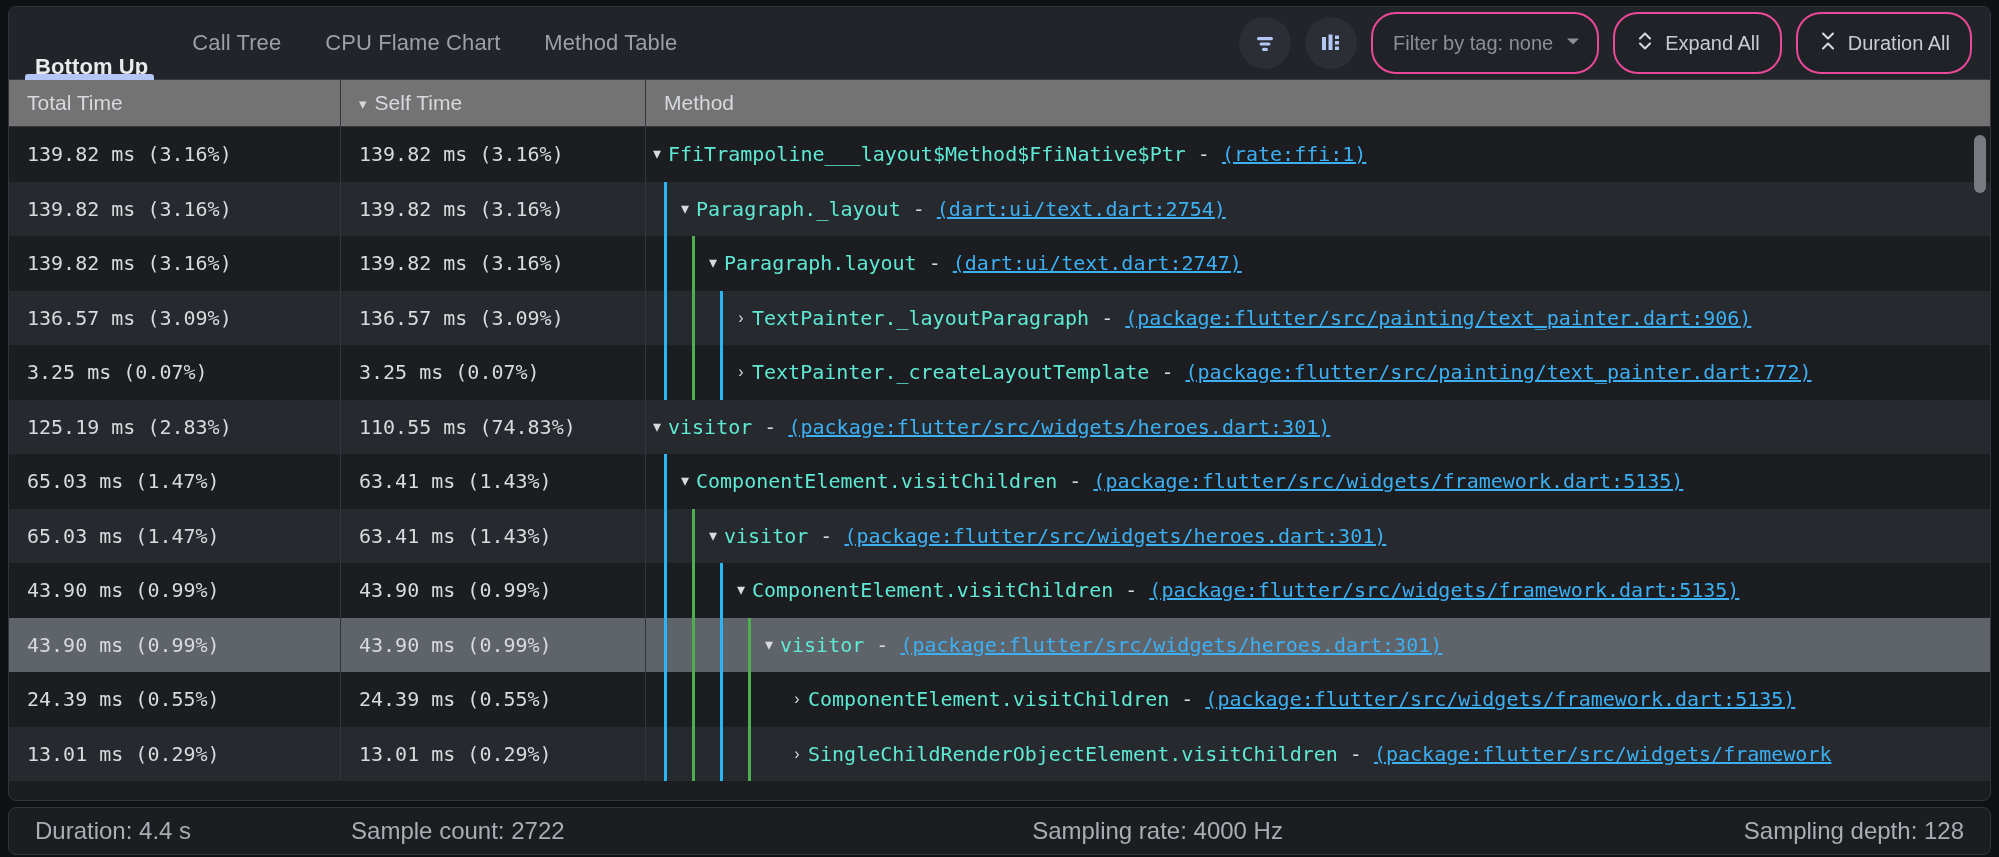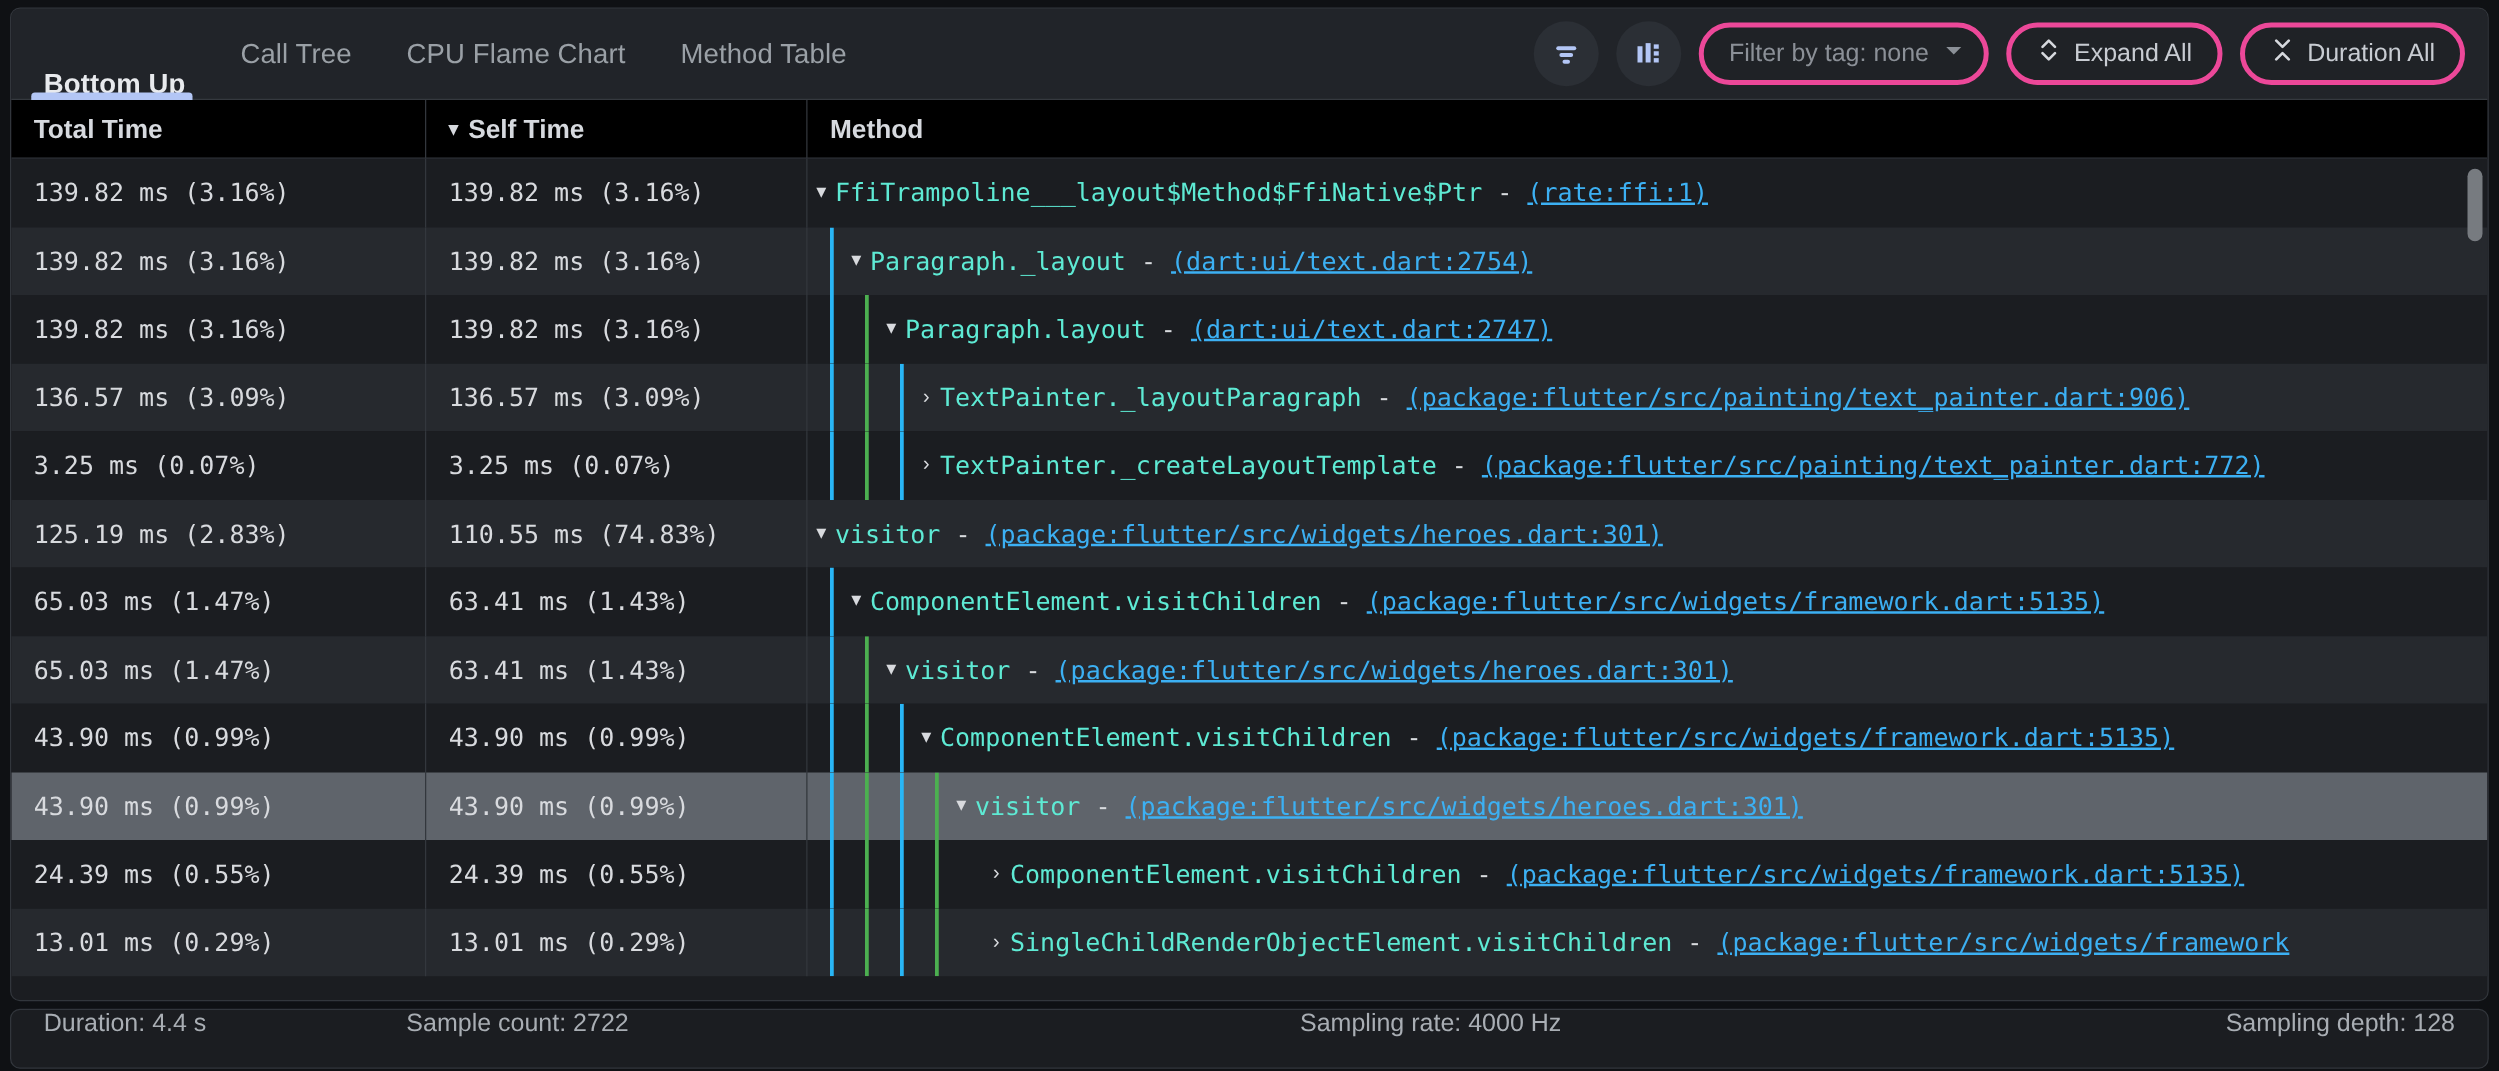--- a/index.html
+++ b/index.html
@@ -76,22 +76,22 @@
     width: 52px; height: 52px;
     border-radius: 50%;
     background: #2b2f35;
     display: flex; align-items: center; justify-content: center;
     cursor: pointer;
     border: none;
   }
   .icon-btn svg { display: block; }
 
   .pill {
-    height: 50px;
-    border: 4px solid #ec4899;
+    height: 62px;
+    border: 2px solid #ec4899;
     border-radius: 25px;
     display: flex;
     align-items: center;
     gap: 10px;
     padding: 4px 20px;
     background: #1f2226;
     color: #c8ccd2;
     font-size: 20px;
     cursor: pointer;
     white-space: nowrap;
@@ -99,24 +99,23 @@
   .pill.muted { color: #8b9097; padding-right: 14px; }
   .pill .label { line-height: 1; }
 
   
   .table { flex: 1; display: flex; flex-direction: column; min-height: 0; }
 
   .thead {
     display: flex;
     height: 47px;
     min-height: 47px;
-    background: #000000;
+    background: #737373;
     border-bottom: 1px solid #33373d;
-    align-items: flex-start;
-    font-weight: bold;
+    align-items: center;
   }
   .th {
     font-size: 21px;
     color: #d6d9de;
     display: flex;
     align-items: center;
     height: 47px;
     padding-left: 18px;
     border-right: 1px solid #33373d;
     cursor: pointer;
@@ -214,23 +213,24 @@
 
   
   .status {
     margin-top: 6px;
     width: 1983px;
     height: 48px;
     border: 1px solid #32363c;
     border-radius: 8px;
     background: #1b1d21;
     display: flex;
+    align-items: center;
     padding: 0 26px;
     color: #a9aeb4;
-    font-size: 20px;
+    font-size: 24px;
   }
   .status .seg { flex: 1; }
   .status .seg.s0 { flex: 0 0 auto; }
   .status .seg.s1 { text-align: left; padding-left: 160px; }
   .status .seg.s2 { text-align: center; }
   .status .seg.s3 { text-align: right; }
 </style>
 </head>
 <body>
 

